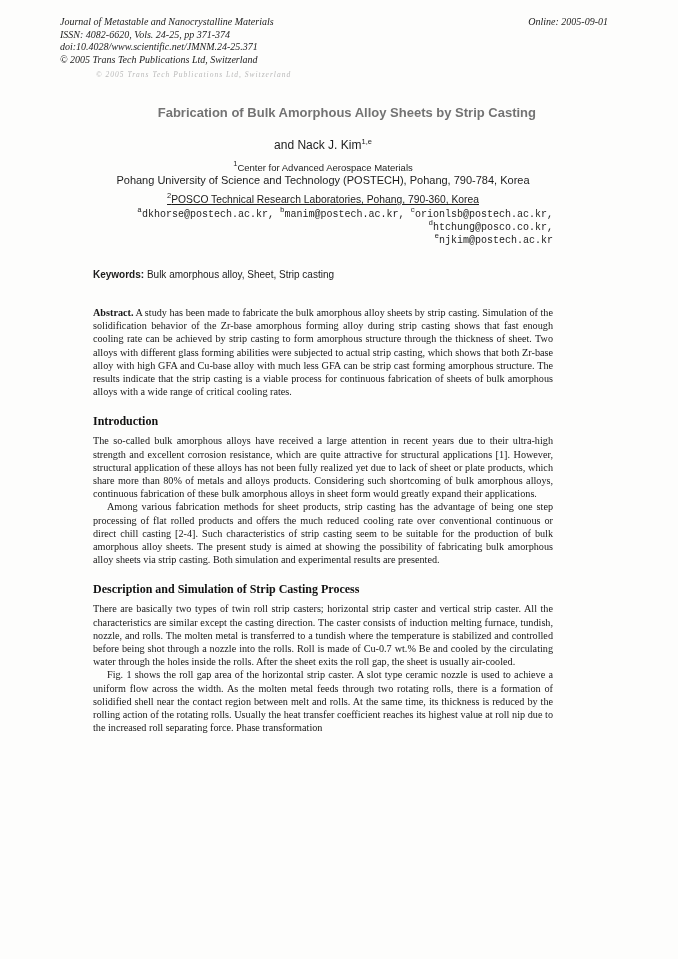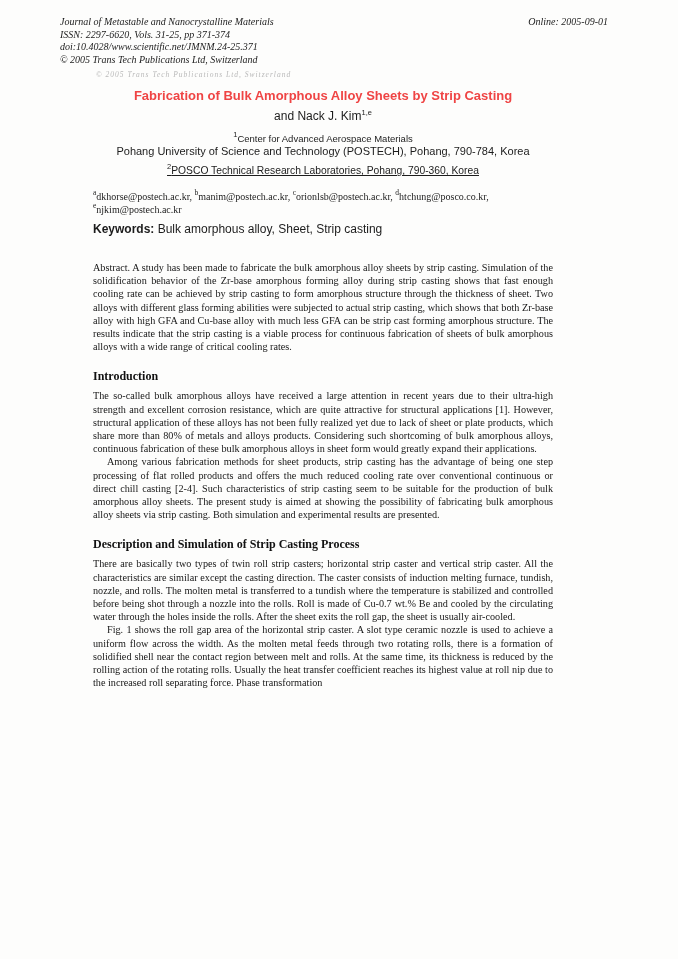--- a/index.html
+++ b/index.html
@@ -27,73 +27,73 @@
     font-style:italic; font-size:7.5px; letter-spacing:1px;
     color:#b9b9b9; filter:blur(0.6px);
     white-space:nowrap; overflow:hidden;
   }
   
   .content {
     position:absolute; left:93px; top:88px; width:460px;
     font-family:"Liberation Serif", serif;
   }
   .paper-title {
-    margin:0; text-align:center;
+    margin:17px; text-align:right;
     font-family:"Liberation Sans", sans-serif;
     font-weight:bold; font-size:13px; line-height:16px;
-    color:#ef4444;
+    color:#737373;
   }
   .authors-line {
     margin-top:11px; text-align:center;
     font-family:"Liberation Sans", sans-serif;
     font-size:12px; line-height:15px; color:#1c1c1c;
   }
   .authors-line2 { margin-top:5px; }
   sup.auth-sup, sup.aff-sup, sup.em-sup {
     font-size:7.5px; line-height:0; position:relative; top:-0.5px;
   }
   .affiliation {
     text-align:center; font-family:"Liberation Sans", sans-serif;
     color:#1c1c1c;
   }
   .affil-1 { margin-top:9px; font-size:9.5px; line-height:12px; }
   .affil-2 { font-size:11px; line-height:13px; }
   .affil-3 { margin-top:6px; font-size:10.3px; line-height:13px;text-decoration:underline; }
   .emails {
-    margin-top:13px; text-align:left;
-    font-family:Liberation Serif, serif;
+    margin-top:2px; text-align:right;
+    font-family:Liberation Mono, monospace;
     font-size:10px; line-height:13px; color:#1c1c1c;
   }
   .keywords {
-    margin-top:7px; text-align:left;
+    margin-top:21px; text-align:left;
     font-family:"Liberation Sans", sans-serif;
-    font-size:12px; line-height:13px; color:#1c1c1c;
+    font-size:10px; line-height:13px; color:#1c1c1c;
   }
   .keywords b { font-weight:bold; }
   .abstract, .body-par {
     margin:0; text-align:justify;
     font-size:10.2px; line-height:13.2px; color:#161616;
   }
   .abstract { margin-top:25px; }
-  .abstract .abs-label { font-weight:normal; }
+  .abstract .abs-label { font-weight:bold; }
   .section-heading {
     margin:17px 0 6px 0;
     font-weight:bold; font-size:12px; line-height:13px; color:#111;
   }
   .body-par.indent { text-indent:14px; }
 </style>
 </head>
 <body>
 
 <div class="page">
 
   <div class="header-row">
     <div class="journal-meta">
       <div>Journal of Metastable and Nanocrystalline Materials</div>
-      <div>ISSN: 2297-6620, Vols. 31-25, pp 371-374</div>
+      <div>ISSN: 4082-6620, Vols. 24-25, pp 371-374</div>
       <div>doi:10.4028/www.scientific.net/JMNM.24-25.371</div>
       <div>© 2005 Trans Tech Publications Ltd, Switzerland</div>
     </div>
     <div class="online-date">Online: 2005-09-01</div>
   </div>
 
   <div class="ghost-line">© 2005 Trans Tech Publications Ltd, Switzerland</div>
 
   <div class="content">
 

